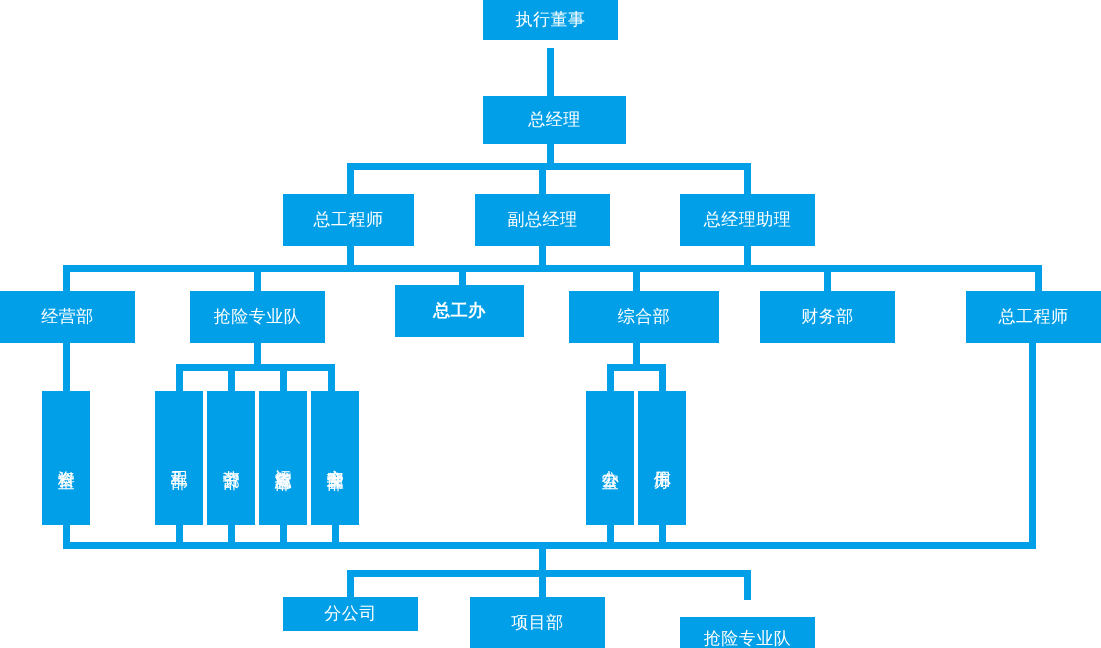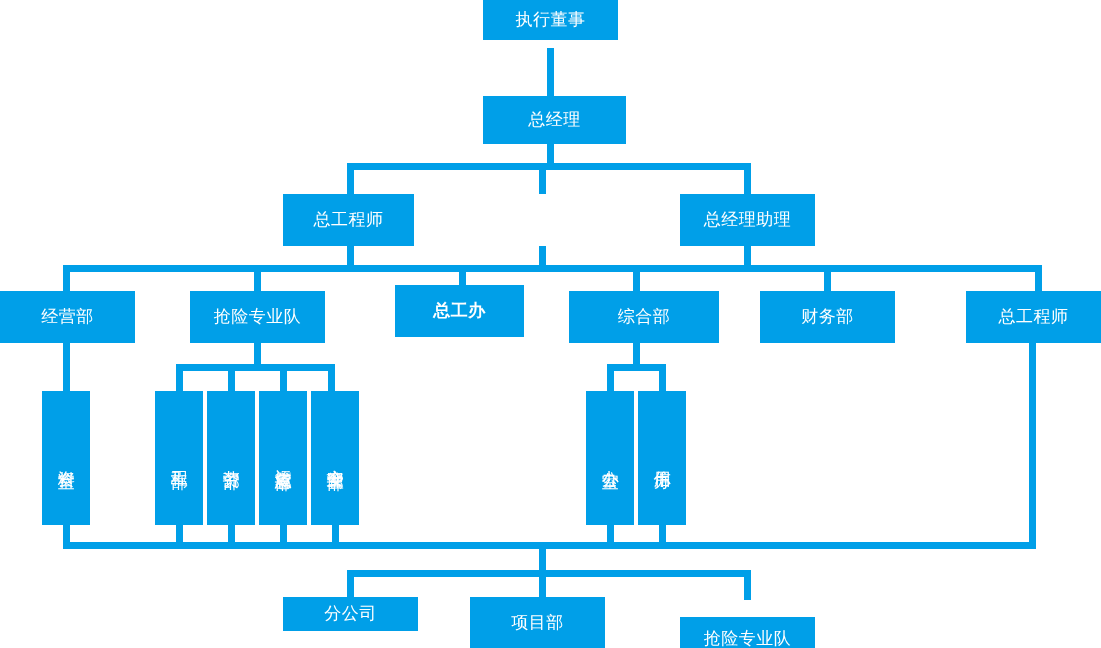--- a/index.html
+++ b/index.html
@@ -60,20 +60,21 @@
 
   <div class="node" style="left:483px; top:96px; width:143px; height:48px;text-align:right;">总经理</div>
 
   <div class="conn v" style="left:547px; top:144px; width:7px; height:26px;"></div>
   <div class="conn h" style="left:347px; top:163px; width:404px; height:7px;"></div>
   <div class="conn v" style="left:347px; top:163px; width:7px; height:31px;"></div>
   <div class="conn v" style="left:539px; top:163px; width:7px; height:31px;"></div>
   <div class="conn v" style="left:744px; top:163px; width:7px; height:31px;"></div>
 
   <div class="node" style="left:283px; top:194px; width:131px; height:52px;">总工程师</div>
+  <div class="node" style="left:475px; top:194px; width:135px; height:52px;">副总经理</div>
   <div class="node" style="left:680px; top:194px; width:135px; height:52px;">总经理助理</div>
 
   <div class="conn v" style="left:347px; top:246px; width:7px; height:24px;"></div>
   <div class="conn v" style="left:539px; top:246px; width:7px; height:24px;"></div>
   <div class="conn v" style="left:744px; top:246px; width:7px; height:24px;"></div>
 
   <div class="conn h" style="left:63px; top:265px; width:979px; height:7px;"></div>
 
   <div class="conn v" style="left:63px; top:265px; width:7px; height:26px;"></div>
   <div class="conn v" style="left:254px; top:265px; width:7px; height:26px;"></div>

